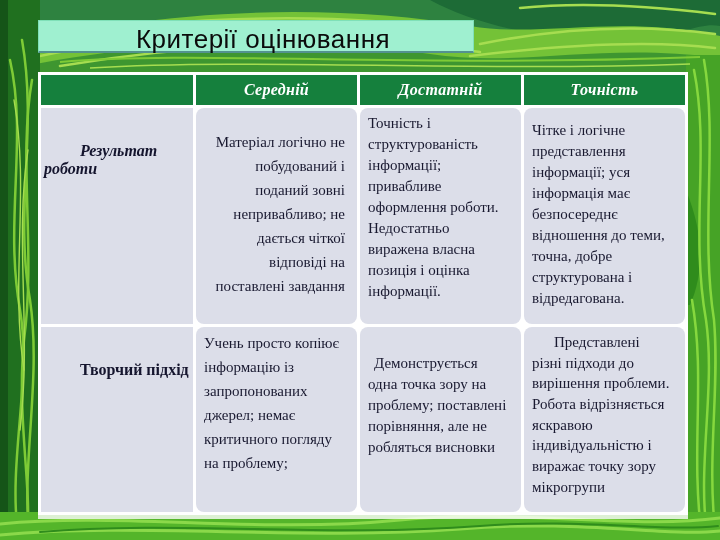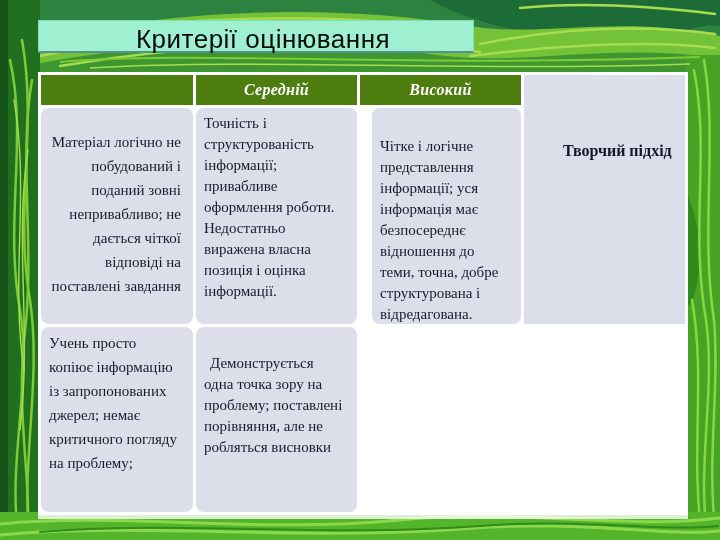--- a/index.html
+++ b/index.html
@@ -31,40 +31,40 @@
     display:grid;
     grid-template-columns:152px 1fr 1fr 1fr;
     grid-template-rows:30px 216px 1fr;
     gap:3px;
     background:#ffffff;
     border:3px solid #ffffff;
     box-sizing:border-box;
     box-shadow:0 4px 0 rgba(255,255,255,.8);
   }
   .th{
-    background:#4d7c0f;color:#ffffff;
+    background:#15803d;color:#ffffff;
     font-weight:bold;font-style:italic;font-size:16px;
     display:flex;align-items:center;justify-content:center;
     letter-spacing:.3px;
   }
   .cell{
     background:#dcdee9;color:#191930;
     font-size:15px;overflow:hidden;
     padding:6px 12px 0 8px;
     border-radius:8px;
   }
   .label-cell{
     background:#dcdee9;color:#15152e;
     font-size:16px;font-weight:bold;line-height:1.12;
     padding:34px 2px 0 3px;text-indent:36px;overflow:hidden;
   }
   .l-r1{font-style:italic;}
   .c-r1c1{padding-top:22px;line-height:1.6;text-align:right;}
   .c-r1c2{padding-top:5px;line-height:1.4;}
-  .c-r1c3{padding-top:28px;line-height:1.4;margin-left:12px;}
+  .c-r1c3{padding-top:12px;line-height:1.4;}
   .c-r2c1{padding-top:4px;line-height:1.6;}
   .c-r2c2{padding-top:26px;line-height:1.4;text-indent:6px;}
   .c-r2c3{padding-top:5px;line-height:1.38;text-indent:22px;}
 </style>
 </head>
 <body>
 
 <svg class="bg" width="720" height="540" viewBox="0 0 720 540" aria-hidden="true">
   <rect width="720" height="540" fill="#3e9630"></rect>
 
@@ -113,23 +113,25 @@
   <path d="M90,68 C260,58 460,72 690,64" stroke="#a6dd50" stroke-width="1.5" fill="none"></path>
 </svg>
 
 <div class="title-bar">
   <span class="title-text">Критерії оцінювання</span>
 </div>
 
 <div class="eval-table">
   <div class="th"></div>
   <div class="th">Середній</div>
-  <div class="th">Високий</div>
+  <div class="th">Достатній</div>
+  <div class="th">Точність</div>
 
   <div class="label-cell l-r1">Результат роботи</div>
   <div class="cell c-r1c1">Матеріал логічно не побудований і поданий зовні непривабливо; не дається чіткої відповіді на поставлені завдання</div>
   <div class="cell c-r1c2">Точність і структурованість інформації; привабливе оформлення роботи. Недостатньо виражена власна позиція і оцінка інформації.</div>
   <div class="cell c-r1c3">Чітке і логічне представлення інформації; уся інформація має безпосереднє відношення до теми, точна, добре структурована і відредагована.</div>
 
   <div class="label-cell l-r2">Творчий підхід</div>
   <div class="cell c-r2c1">Учень просто копіює інформацію із запропонованих джерел; немає критичного погляду на проблему;</div>
   <div class="cell c-r2c2">Демонструється одна точка зору на проблему; поставлені порівняння, але не робляться висновки</div>
+  <div class="cell c-r2c3">Представлені різні підходи до вирішення проблеми. Робота відрізняється яскравою індивідуальністю і виражає точку зору мікрогрупи</div>
 </div>
 
 </body></html>

